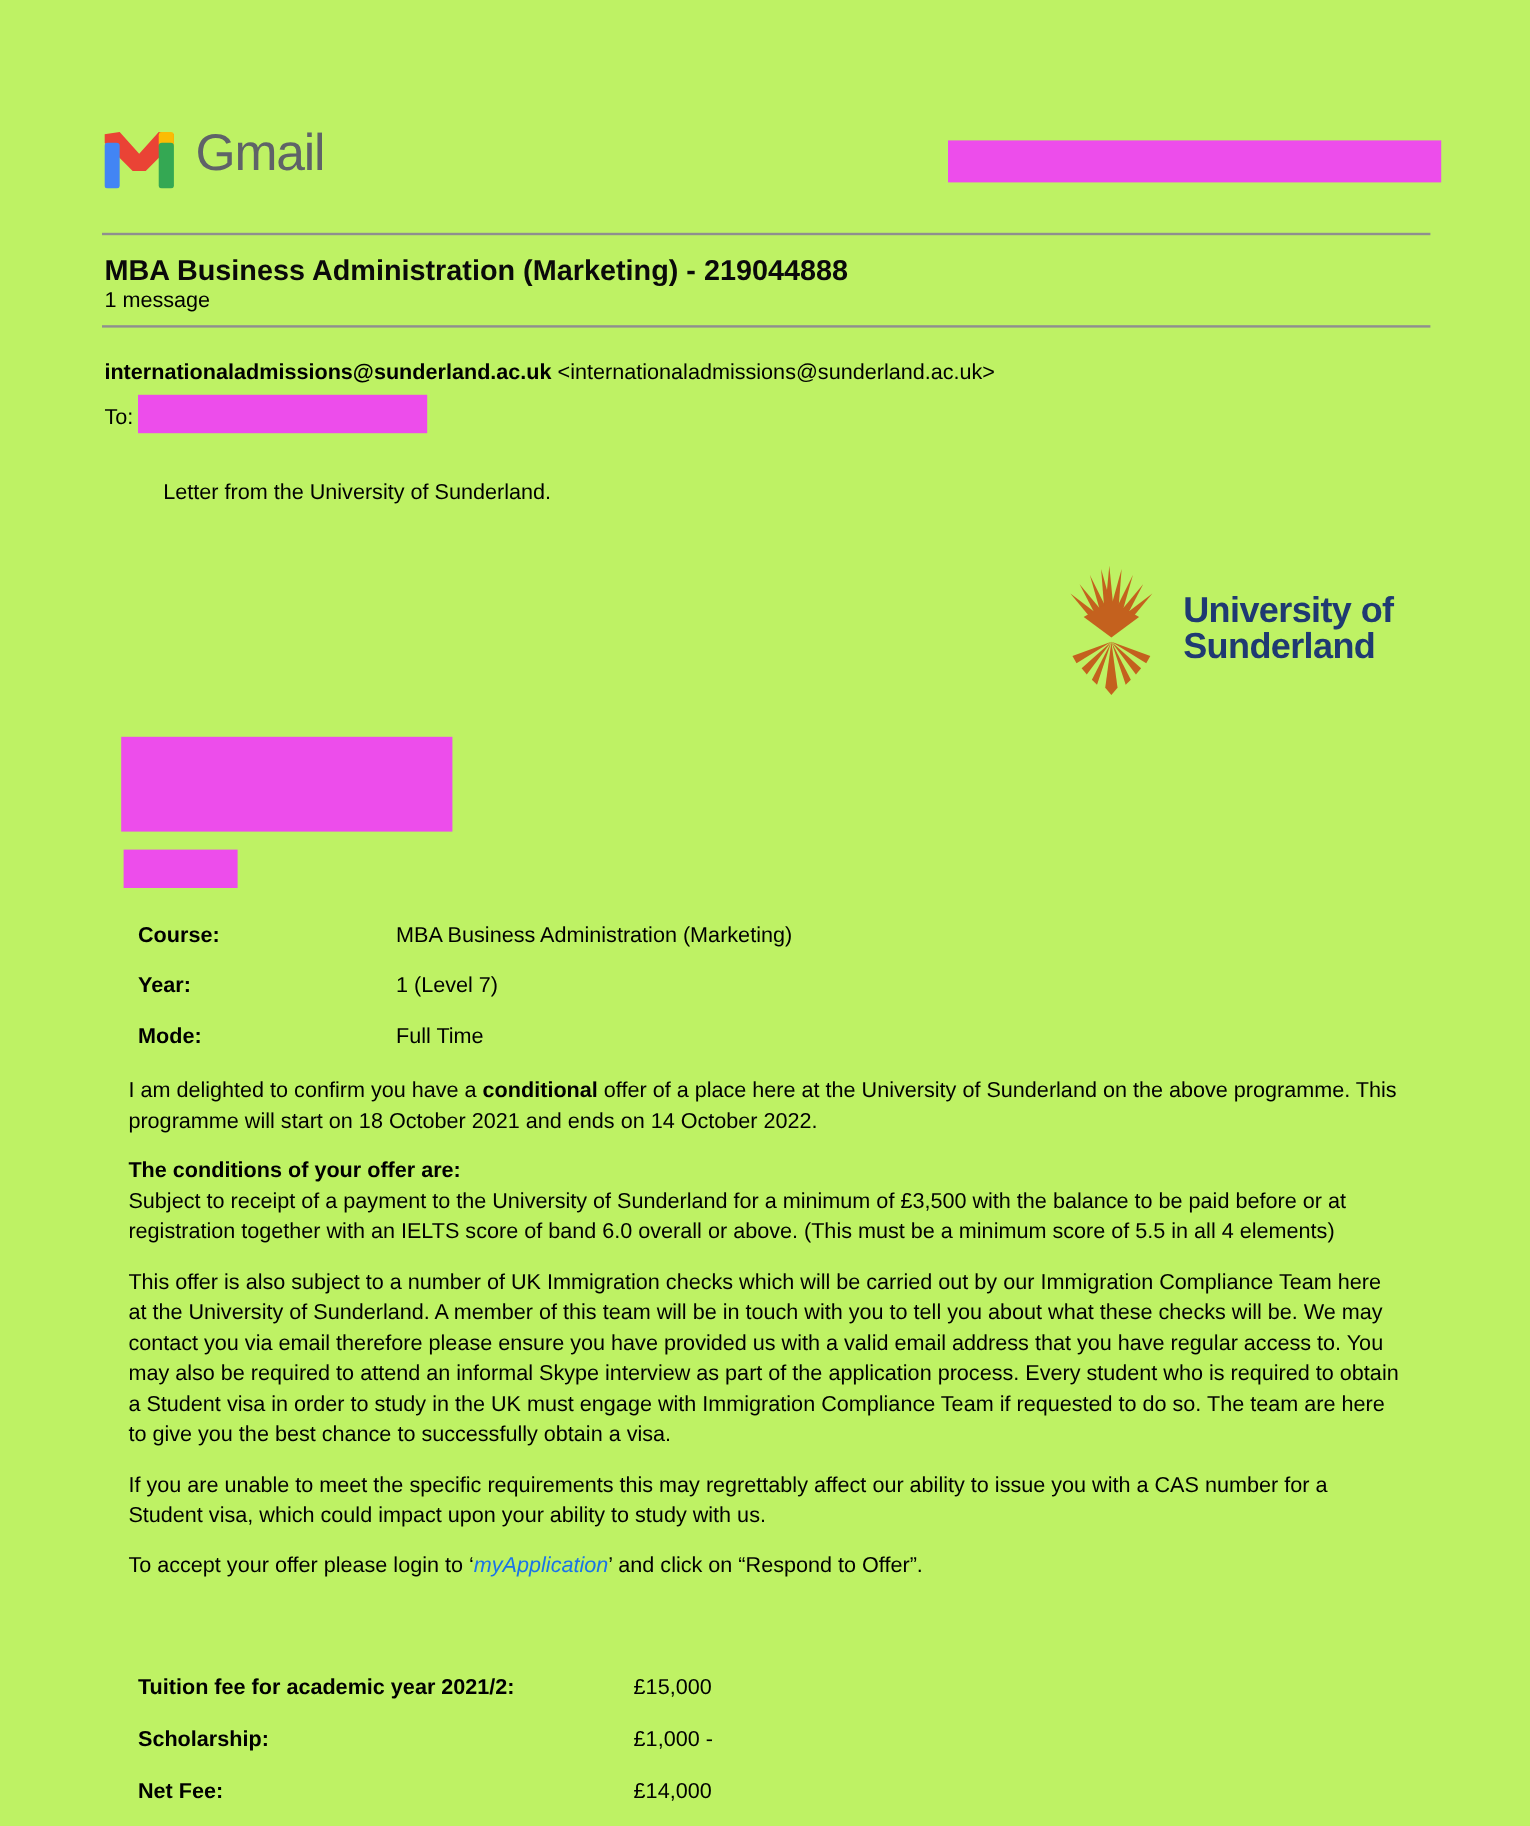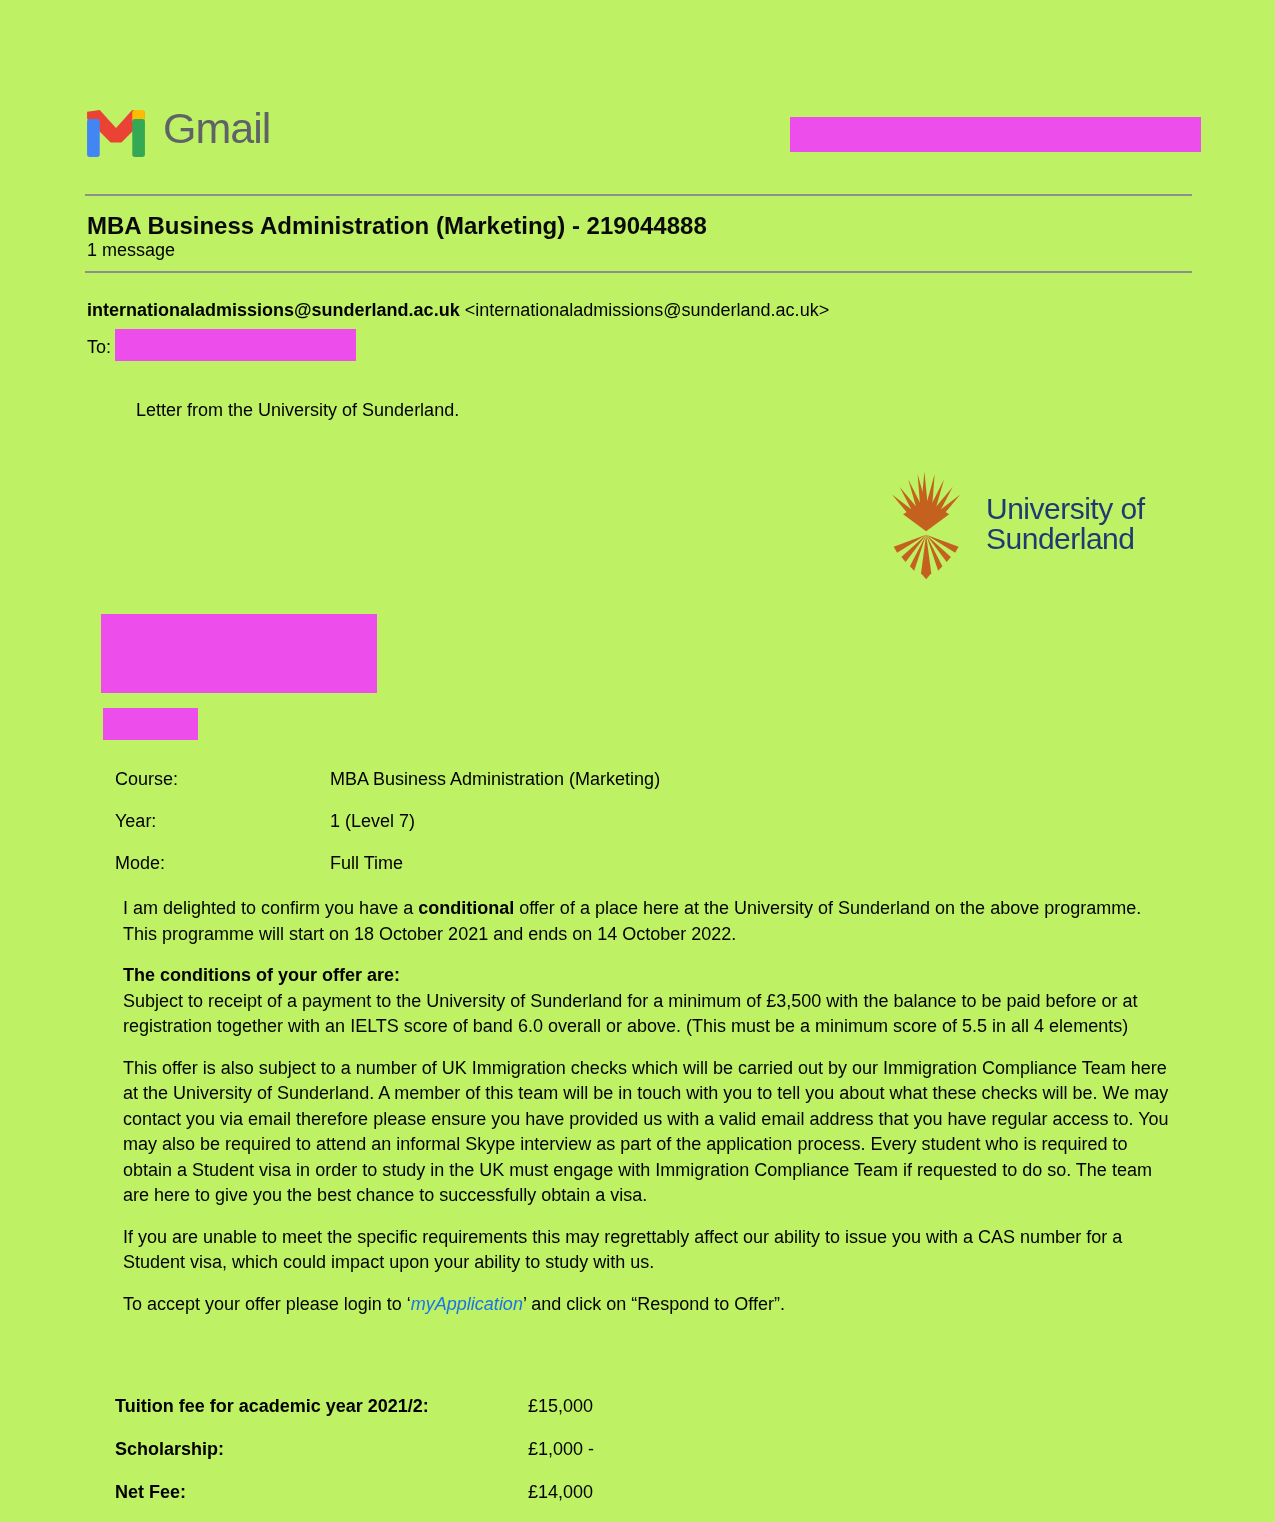--- a/index.html
+++ b/index.html
@@ -27,32 +27,32 @@
   .sender-line{left:87px;top:300px;font-size:18px;white-space:nowrap;}
   .sender-bold{font-weight:bold;}
   .date-block{top:286px;right:88px;text-align:right;font-size:18px;line-height:25px;}
   .to-label{left:87px;top:337px;font-size:18px;}
   .redact-to{left:115px;top:329px;width:241px;height:32px;}
   .intro-line{left:136px;top:400px;font-size:18px;}
   
   .uni-icon{left:886px;top:461px;}
   .uni-text{
     left:986px;top:494px;
-    font-size:30px;font-weight:normal;line-height:30px;
+    font-size:30px;font-weight:bold;line-height:30px;
     color:var(--navy,#1F3A72);letter-spacing:-0.5px;
   }
   .redact-a1{left:101px;top:614px;width:276px;height:79px;}
   .redact-a2{left:103px;top:708px;width:95px;height:32px;}
   
   .course-table{left:115px;top:770px;font-size:18px;}
   .course-table .row{line-height:18px;margin-bottom:24px;white-space:nowrap;}
-  .course-table .lbl{display:inline-block;width:215px;font-weight:normal;}
+  .course-table .lbl{display:inline-block;width:215px;font-weight:bold;}
   
   .body-text{left:107px;top:896px;width:1062px;font-size:18px;line-height:25.5px;}
-  .body-text p{margin:0 0 16px 16px;}
+  .body-text p{margin:0 0 16px 0;}
   .bold{font-weight:bold;}
   a.app-link{color:var(--link,#1A73E8);text-decoration:none;cursor:pointer;font-style:italic;}
   
   .fee-table{left:115px;top:1397px;font-size:18px;}
   .fee-table .row{line-height:19px;margin-bottom:24px;white-space:nowrap;}
   .fee-table .lbl{display:inline-block;width:413px;font-weight:bold;}
 </style>
 </head>
 <body>
 

